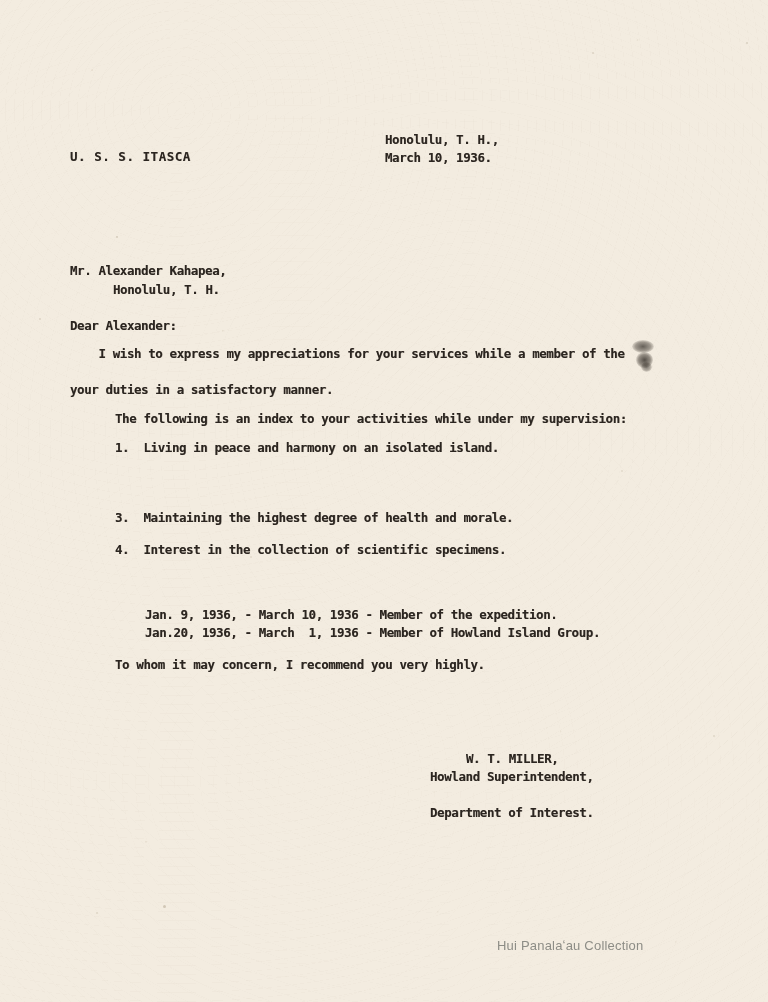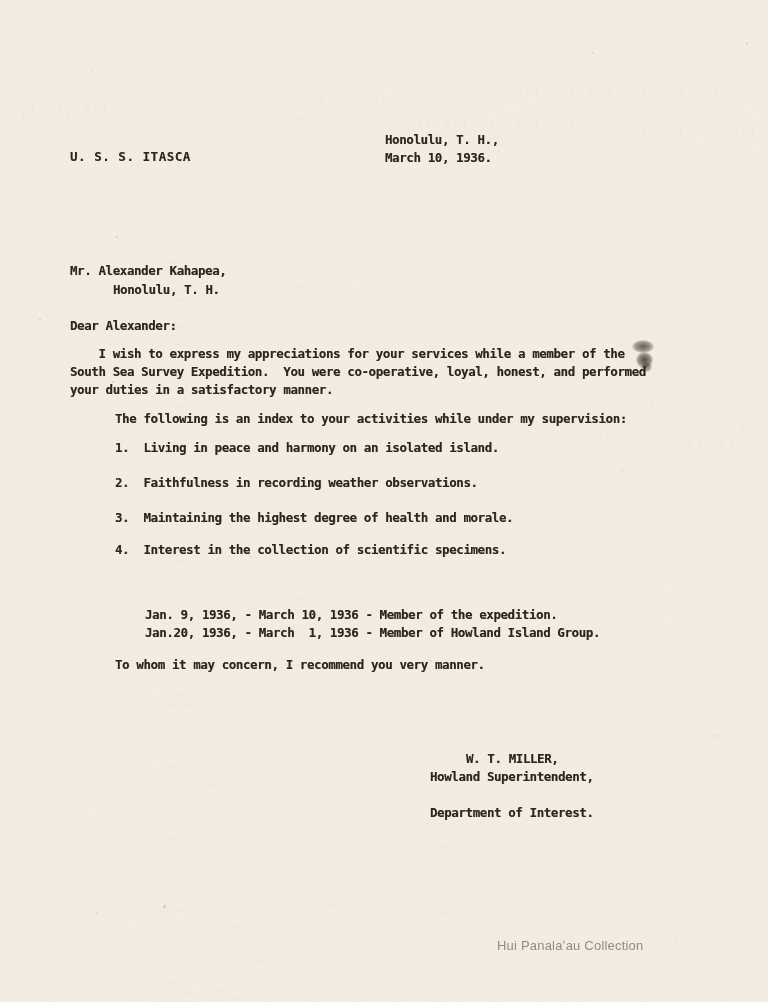--- a/index.html
+++ b/index.html
@@ -118,39 +118,37 @@
   <div class="tw" style="left:385px; top:148px;">March 10, 1936.</div>
 
   <div class="tw" style="left:70px; top:147px; letter-spacing:0.6px;">U. S. S. ITASCA</div>
 
   <div class="tw" style="left:70px; top:261px;">Mr. Alexander Kahapea,</div>
   <div class="tw" style="left:113px; top:280px;">Honolulu, T. H.</div>
 
   <div class="tw" style="left:70px; top:316px;">Dear Alexander:</div>
 
   <div class="tw" style="left:70px; top:344px;">    I wish to express my appreciations for your services while a member of the</div>
-  <div class="tw" style="left:70px; top:362px;">South Sea Survey Expedition.  You were co-operative, loyal, honest, and performed</div>
   <div class="tw" style="left:70px; top:380px;">your duties in a satisfactory manner.</div>
 
   <div class="inkblot" style="left:632px; top:340px; width:22px; height:13px; opacity:0.75;"></div>
   <div class="inkblot" style="left:636px; top:352px; width:17px; height:16px; opacity:0.85;"></div>
   <div class="inkblot" style="left:641px; top:362px; width:11px; height:10px; opacity:0.6;"></div>
 
   <div class="tw" style="left:115px; top:409px;">The following is an index to your activities while under my supervision:</div>
 
   <div class="tw" style="left:115px; top:438px;">1.  Living in peace and harmony on an isolated island.</div>
-  <div class="tw" style="left:115px; top:473px;">2.  Faithfulness in recording weather observations.</div>
   <div class="tw" style="left:115px; top:508px;">3.  Maintaining the highest degree of health and morale.</div>
   <div class="tw" style="left:115px; top:540px;">4.  Interest in the collection of scientific specimens.</div>
 
 
   <div class="tw" style="left:145px; top:605px;">Jan. 9, 1936, - March 10, 1936 - Member of the expedition.</div>
   <div class="tw" style="left:145px; top:623px;">Jan.20, 1936, - March  1, 1936 - Member of Howland Island Group.</div>
 
-  <div class="tw" style="left:115px; top:655px;">To whom it may concern, I recommend you very manner.</div>
+  <div class="tw" style="left:115px; top:655px;">To whom it may concern, I recommend you very highly.</div>
 
   <div class="tw" style="left:466px; top:749px;">W. T. MILLER,</div>
   <div class="tw" style="left:430px; top:767px;">Howland Superintendent,</div>
   <div class="tw" style="left:430px; top:803px;">Department of Interest.</div>
 
   <div class="watermark" style="left:497px; top:938px;">Hui Panalaʻau Collection</div>
 
 </div>
 
 </body></html>

